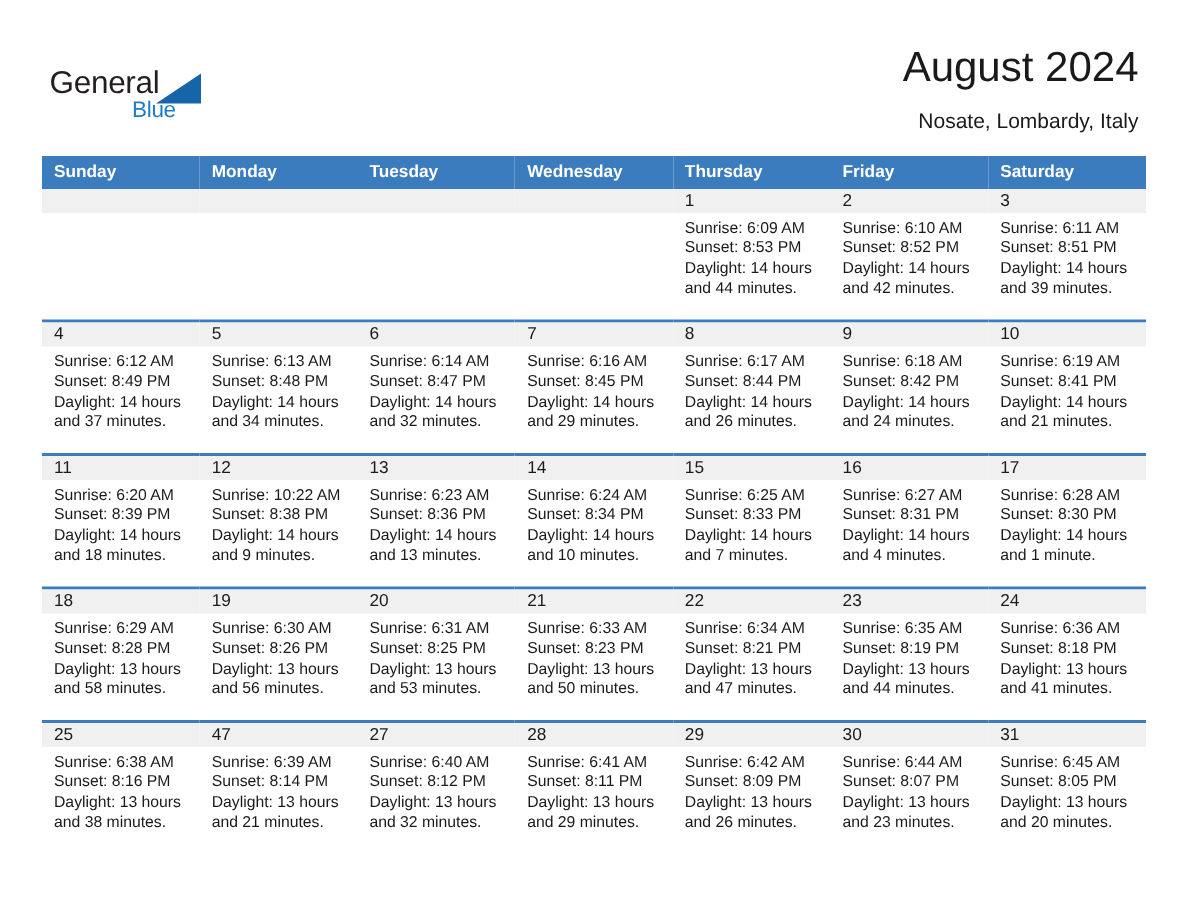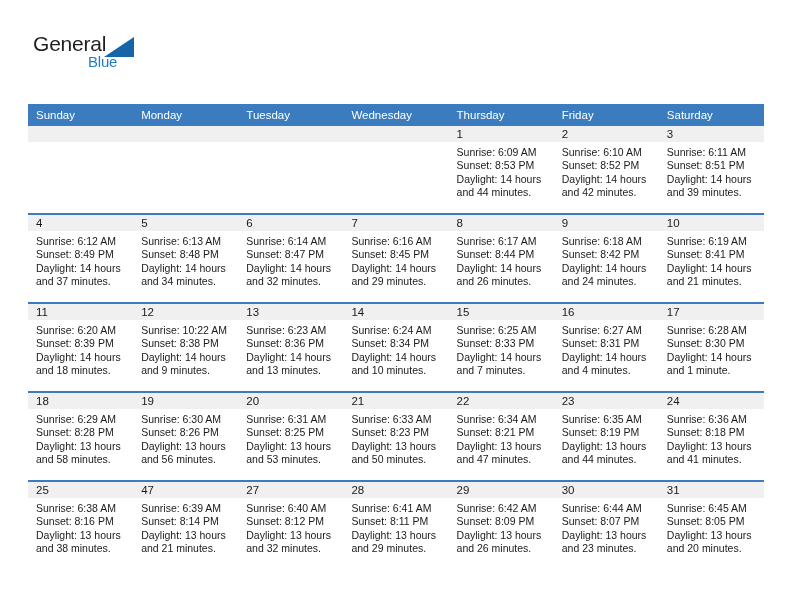--- a/index.html
+++ b/index.html
@@ -27,21 +27,21 @@
     position: absolute;
     left: 0;
     top: 0;
     width: 792px;
     height: 104px;
   }
 
   .logo {
     position: absolute;
     left: 33px;
-    top: 32px;
+    top: 44px;
     width: 130px;
     height: 48px;
   }
   .logo-general {
     position: absolute;
     left: 0;
     top: 0;
     font-size: 21px;
     letter-spacing: -0.2px;
     color: #231f20;
@@ -95,21 +95,21 @@
     top: 104px;
     width: 736px;
     border-collapse: collapse;
     table-layout: fixed;
   }
 
   .calendar th {
     background: #3a7cbd;
     color: #ffffff;
     font-size: 11.5px;
-    font-weight: normal;
+    font-weight: bold;
     text-align: left;
     padding: 5px 0 5px 8px;
     height: 12px;
     vertical-align: middle;
     border: none;
   }
 
   .calendar td {
     width: 105.1px;
     vertical-align: top;
@@ -159,20 +159,22 @@
 
   <div class="top">
 
     <div class="logo">
       <span class="logo-general">General</span>
       <span class="logo-tri"></span>
       <span class="logo-blue">Blue</span>
     </div>
 
     <div class="title-block">
+      <div class="cal-title">August 2024</div>
+      <div class="cal-subtitle">Nosate, Lombardy, Italy</div>
     </div>
 
   </div>
 
   <table class="calendar">
     <thead>
       <tr>
         <th>Sunday</th>
         <th>Monday</th>
         <th>Tuesday</th>

